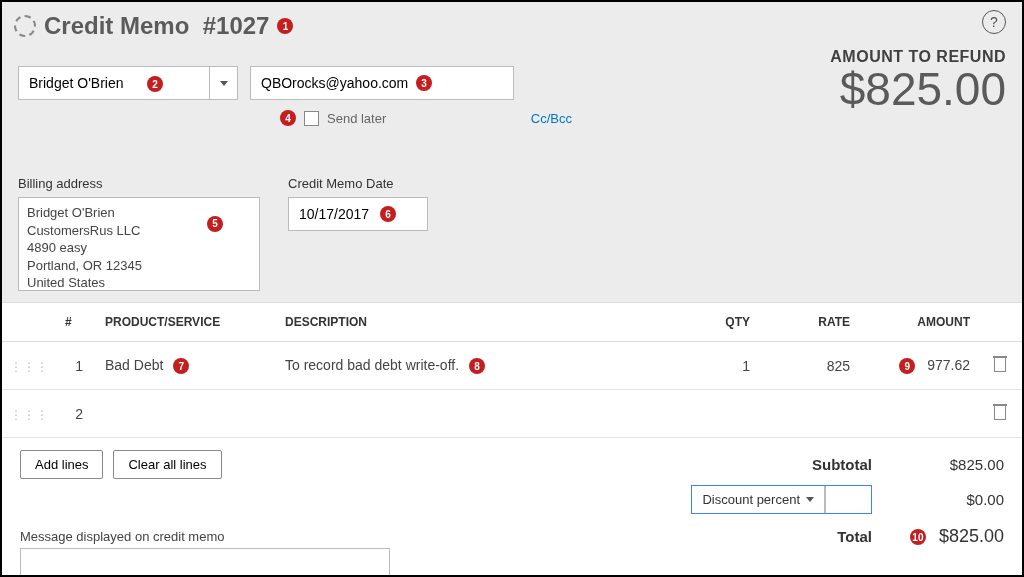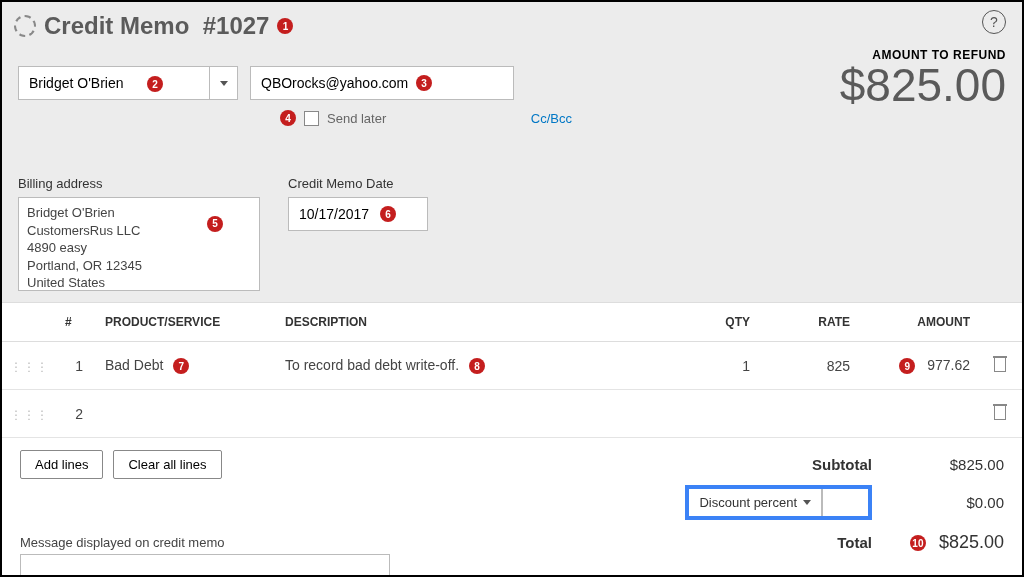--- a/index.html
+++ b/index.html
@@ -54,22 +54,22 @@
     vertical-align: middle;
     flex-shrink: 0;
   }
   .amount-block {
     position: absolute;
     top: 46px;
     right: 16px;
     text-align: right;
   }
   .amount-label {
-    color: #000000;
-    font-size: 12px;
+    color: #404040;
+    font-size: 16px;
     letter-spacing: 0.5px;
     font-weight: 600;
   }
   .amount-value {
     font-size: 46px;
     color: #5a5a5a;
     font-weight: 400;
     line-height: 1;
   }
   .fields-row1 {
@@ -240,21 +240,21 @@
     justify-content: flex-end;
     gap: 12px;
     padding: 6px 0;
     font-size: 15px;
     color: #333;
   }
   .totals .trow .tlabel { flex: 0 0 auto; font-weight: bold; }
   .totals .trow .tval   { width: 120px; text-align: right; }
   .discount-combo {
     display: flex;
-    border: 4px solid #3b82f6;
+    border: 1px solid #3b82f6;
     background: #fff;
   }
   .discount-combo .dsel {
     padding: 6px 10px;
     font-size: 13px;
     border-right: 1px solid #bbb;
     display:flex; align-items:center; gap:6px;
     cursor:pointer;
   }
   .discount-combo .dinp {

